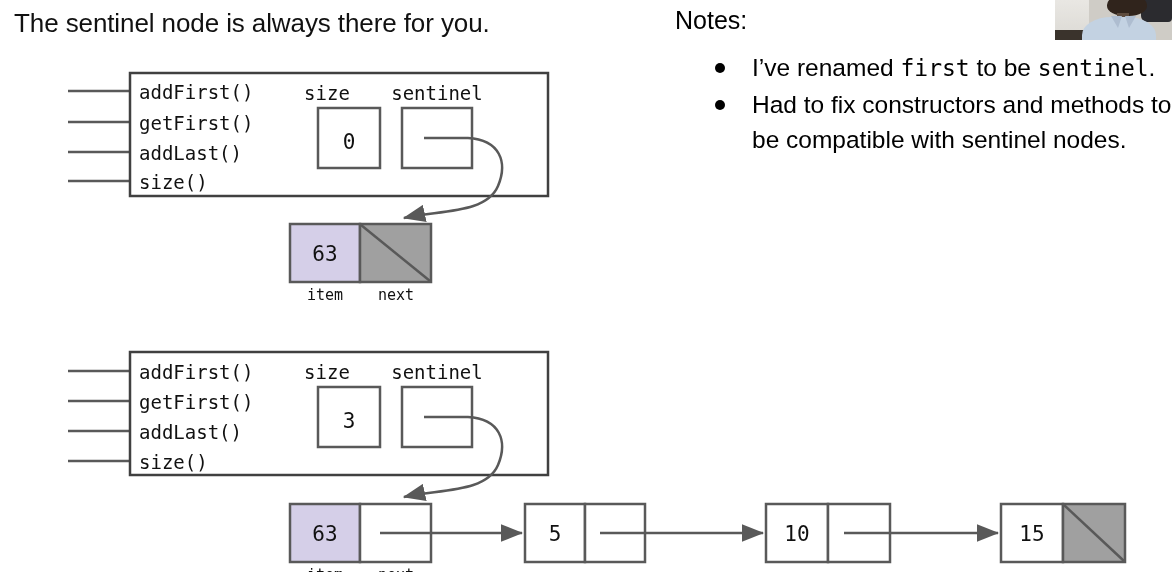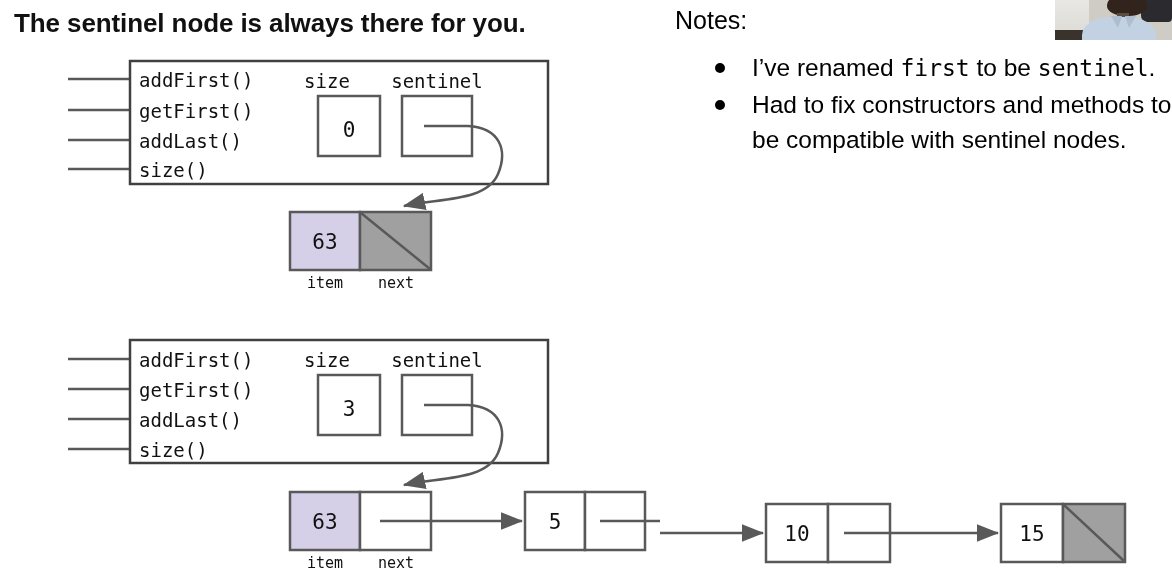--- a/index.html
+++ b/index.html
@@ -17,27 +17,26 @@
 
   
   #slide-title {
     position: absolute;
     left: 14px; top: 6px;
     font-size: 26px;
     line-height: 34px;
     letter-spacing: -0.1px;
     white-space: nowrap;
     color: #111;
-    font-weight: bold;
   }
 
   
   #diagram-area {
     position: absolute;
-    left: 0; top: 40px;
+    left: 0; top: 52px;
     width: 660px; height: 520px;
   }
   svg.diagram { position: absolute; left: 0; top: 0; overflow: visible; }
 
   .mono {
     font-family: "DejaVu Sans Mono", "Liberation Mono", monospace;
   }
 
   
   #notes-panel {

